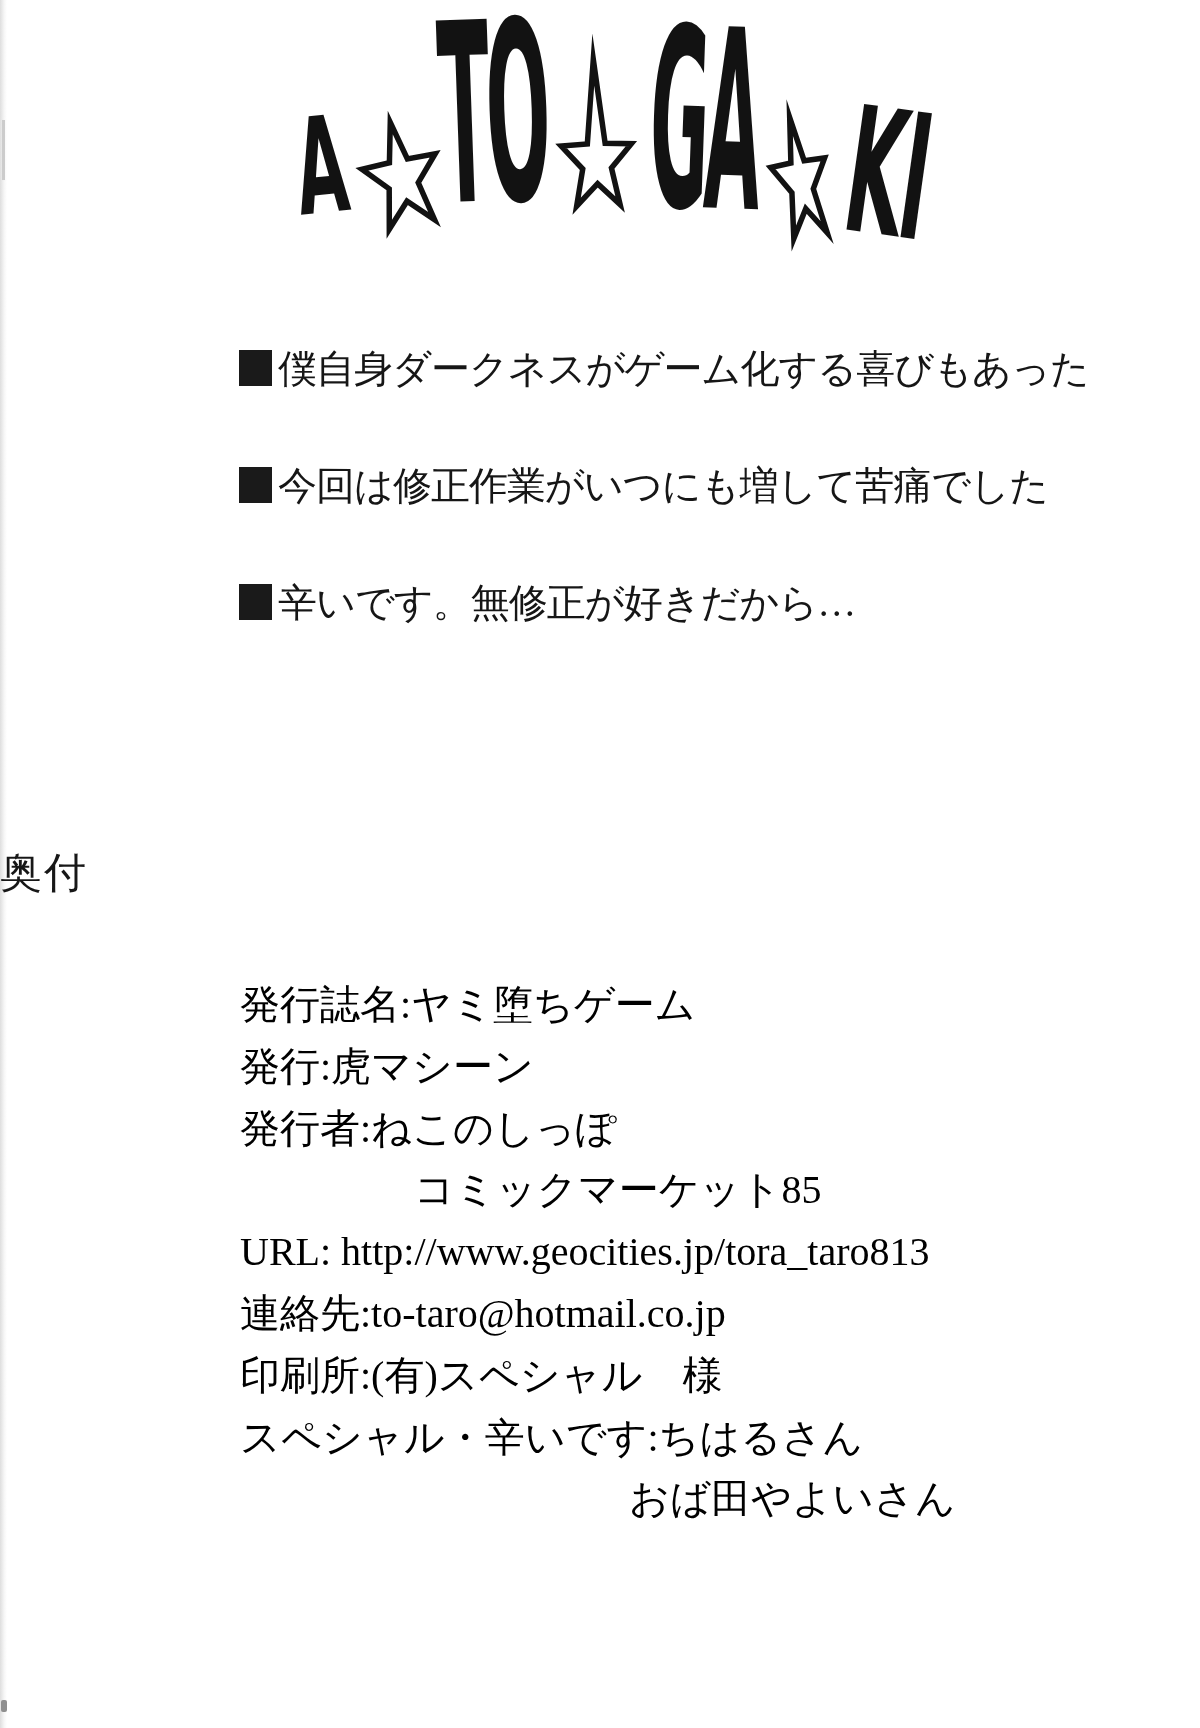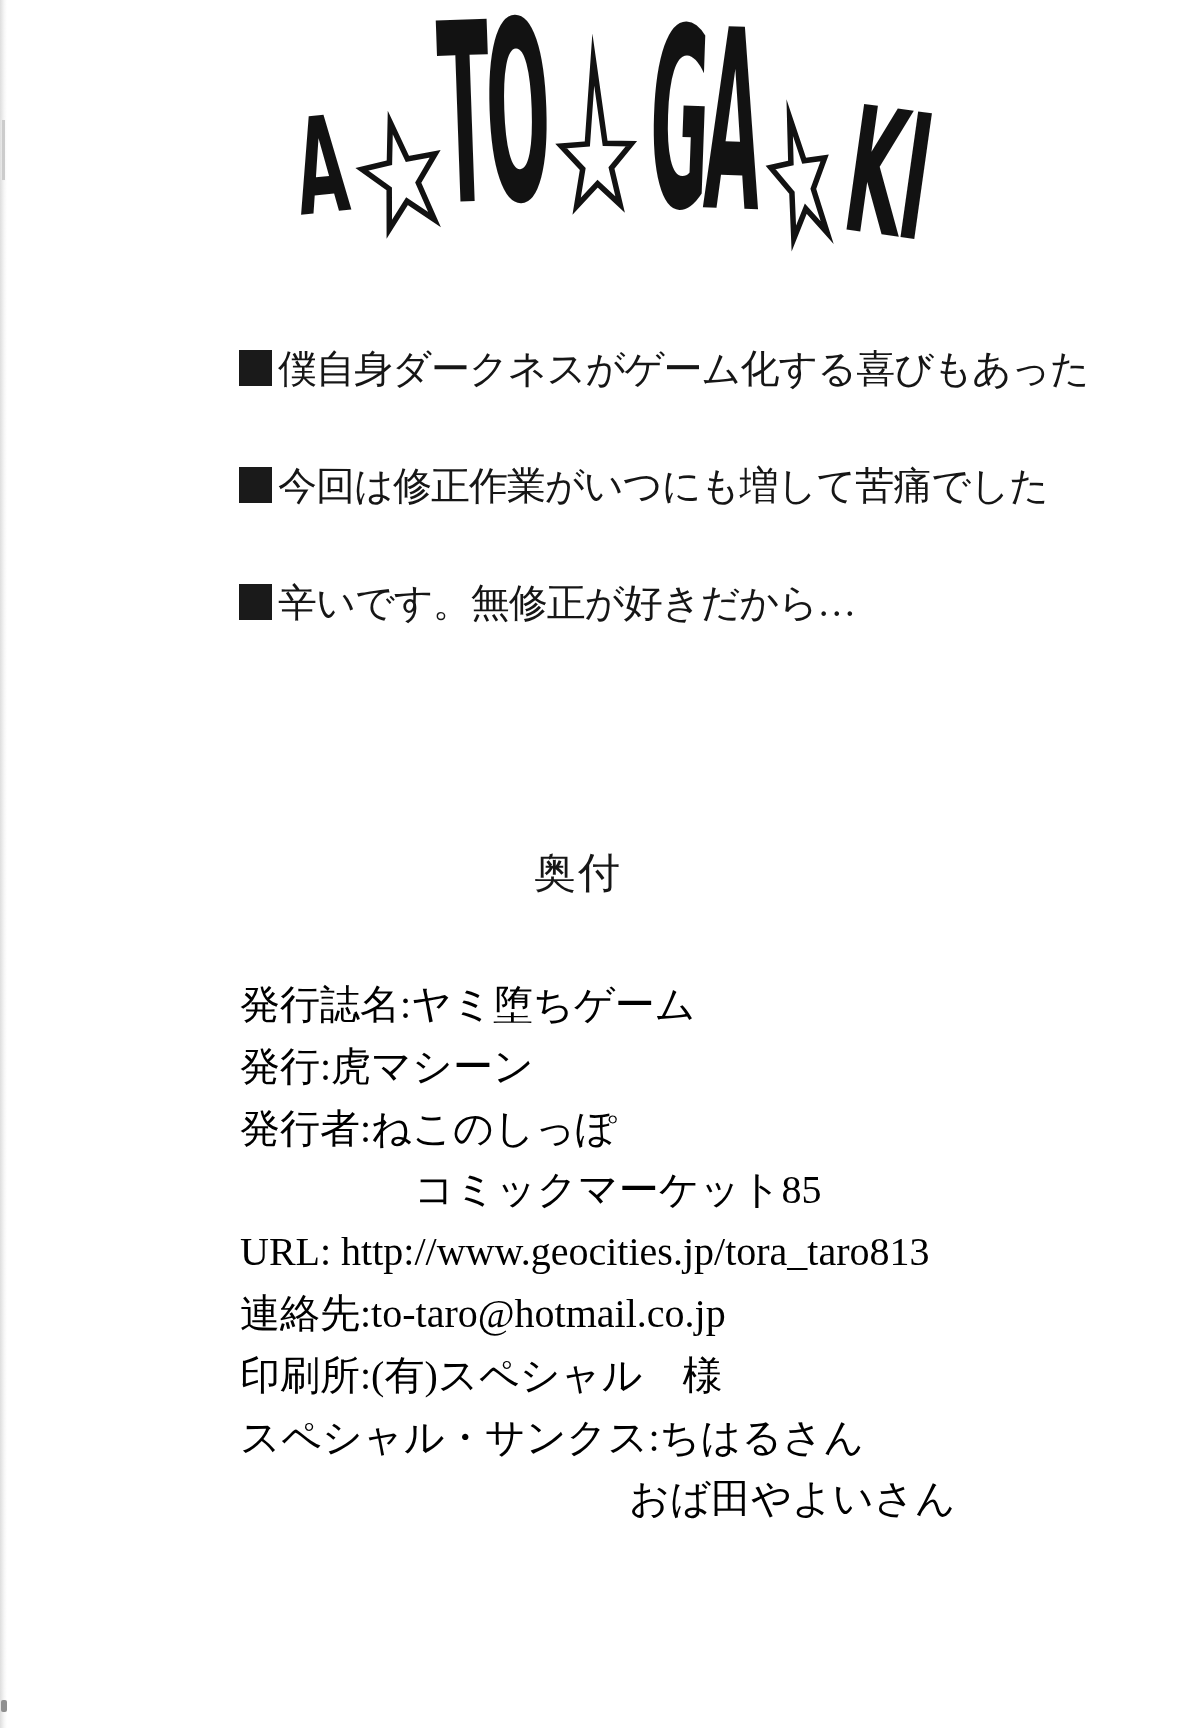--- a/index.html
+++ b/index.html
@@ -57,21 +57,21 @@
   .note-2 { top:459px; }
   .note-3 { top:576px; }
   .sq {
     display:inline-block; width:33px; height:36px;
     background:#1a1a1a; margin-right:6px; vertical-align:-4px;
   }
 
   
   .okuzuke-heading {
     position:absolute; top:845px; left:0; width:1156px;
-    text-align:center; font-size:42px; letter-spacing:2px; color:#171717;
+    text-align:left; font-size:42px; letter-spacing:2px; color:#171717;
   }
   .colophon {
     position:absolute; top:974px; left:240px; width:920px;
     font-size:40px; color:#000000;
   }
   .colophon-line {
     height:61.8px; line-height:61.8px; white-space:nowrap; letter-spacing:0px;
   }
   .indent-event   { padding-left:174px; }
   .indent-thanks2 { padding-left:389px; }
@@ -114,17 +114,17 @@
   <div class="okuzuke-heading">奥付</div>
 
   <div class="colophon">
     <div class="colophon-line">発行誌名:ヤミ堕ちゲーム</div>
     <div class="colophon-line">発行:虎マシーン</div>
     <div class="colophon-line">発行者:ねこのしっぽ</div>
     <div class="colophon-line indent-event">コミックマーケット85</div>
     <div class="colophon-line">URL: http://www.geocities.jp/tora_taro813</div>
     <div class="colophon-line">連絡先:to-taro@hotmail.co.jp</div>
     <div class="colophon-line">印刷所:(有)スペシャル　様</div>
-    <div class="colophon-line">スペシャル・サンクス:ちはるさん</div>
+    <div class="colophon-line">スペシャル・辛いです:ちはるさん</div>
     <div class="colophon-line indent-thanks2">おば田やよいさん</div>
   </div>
 
 </div>
 
 </body></html>

